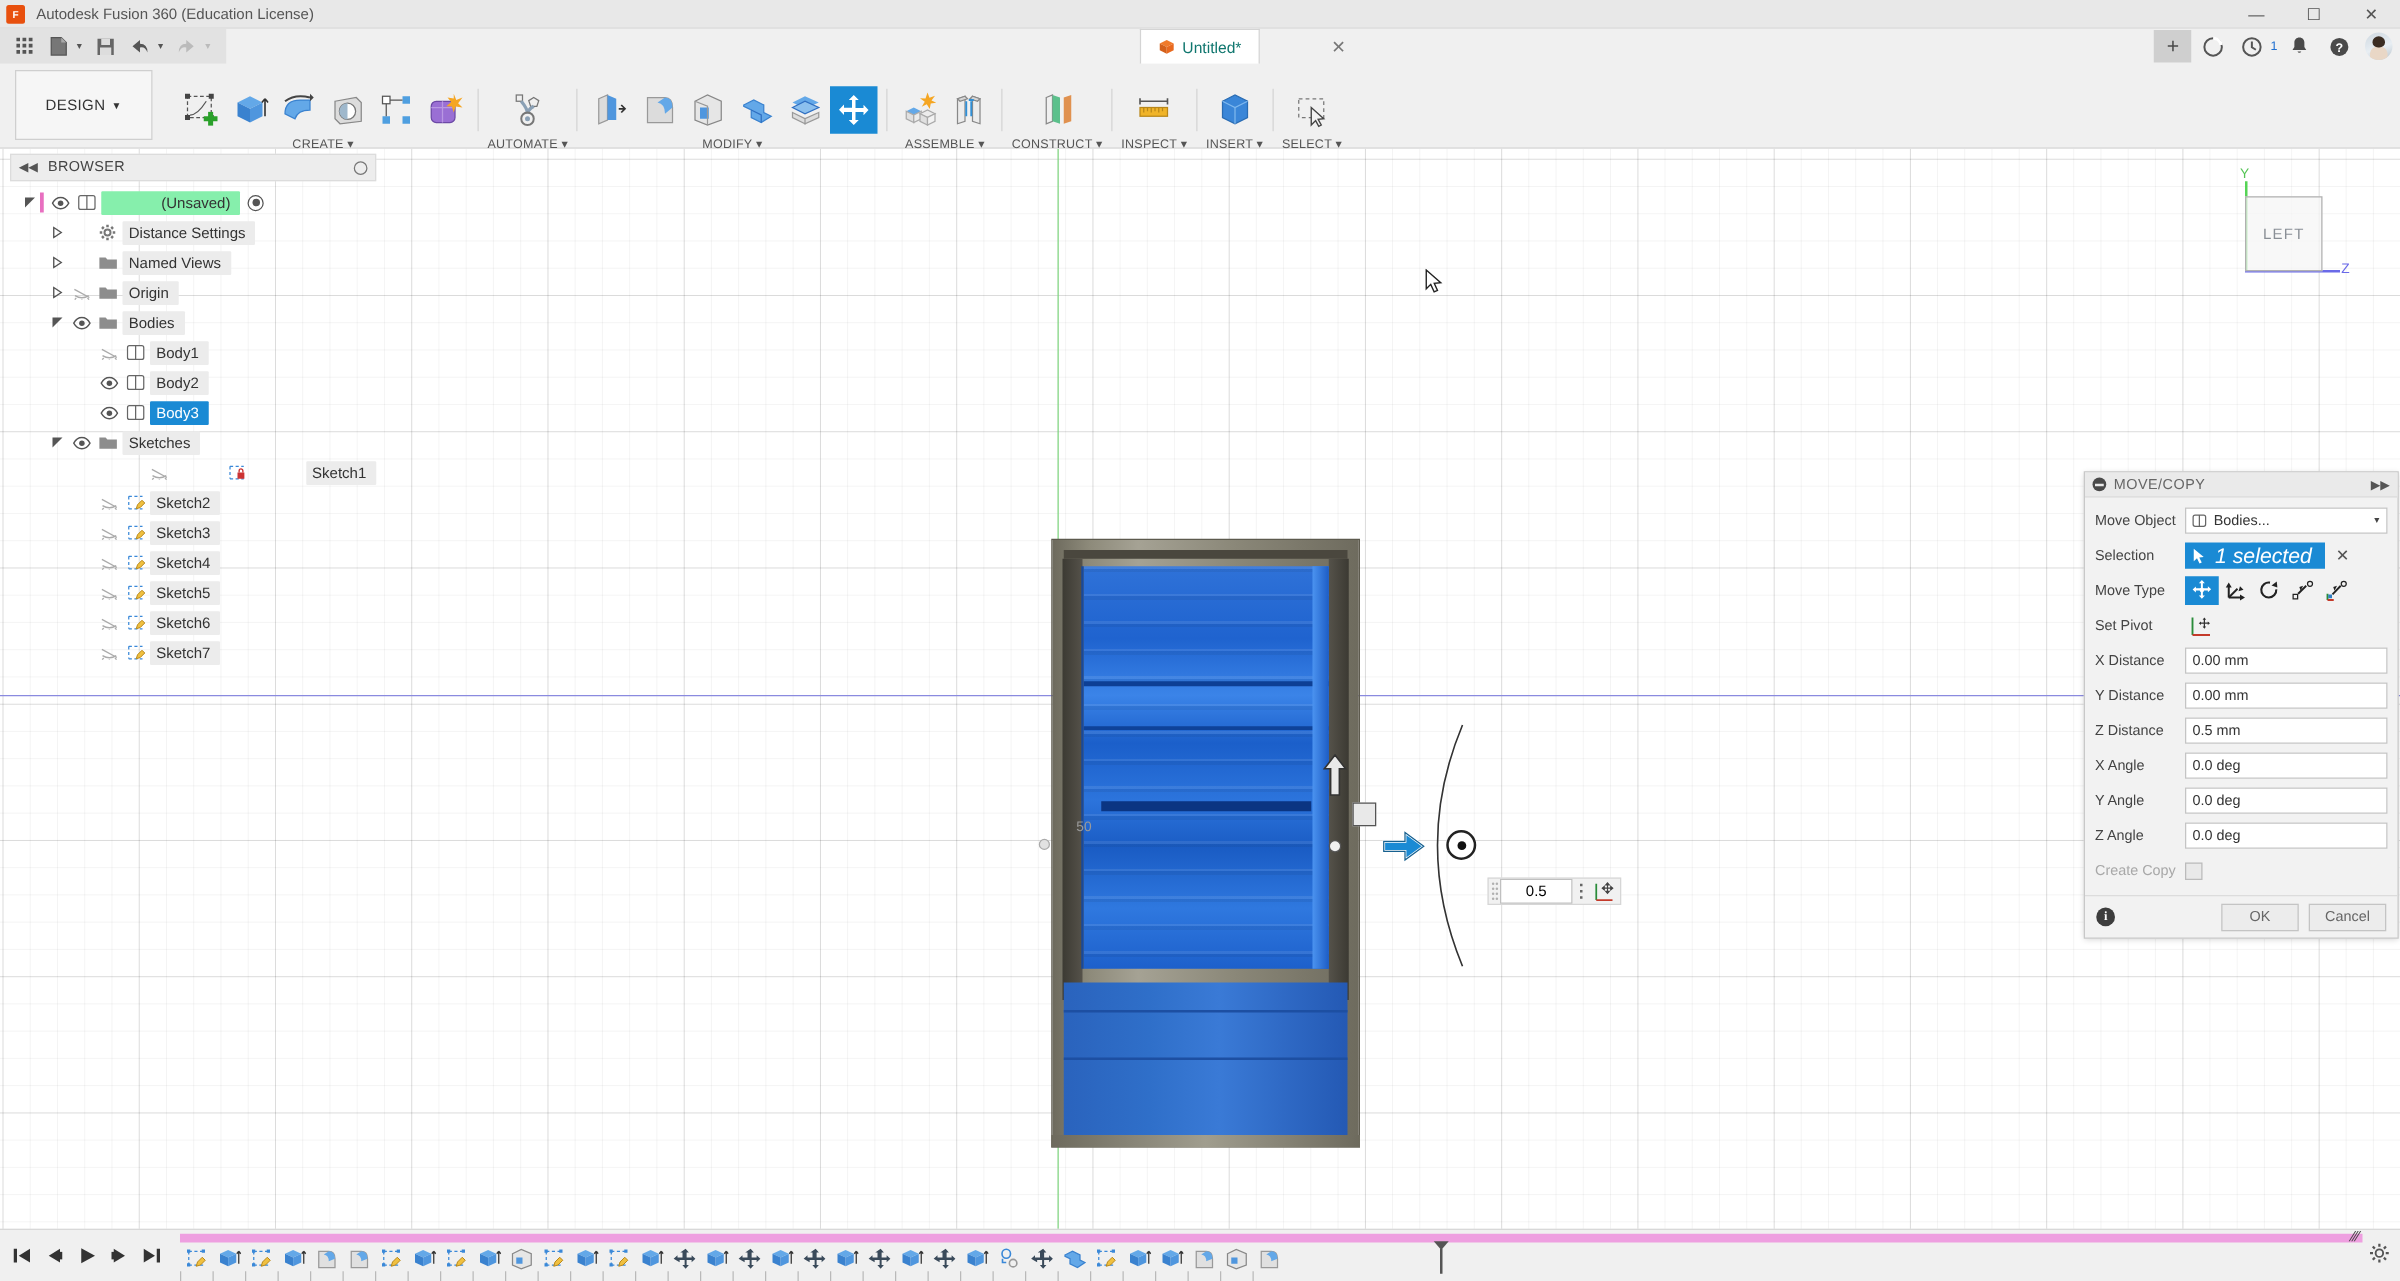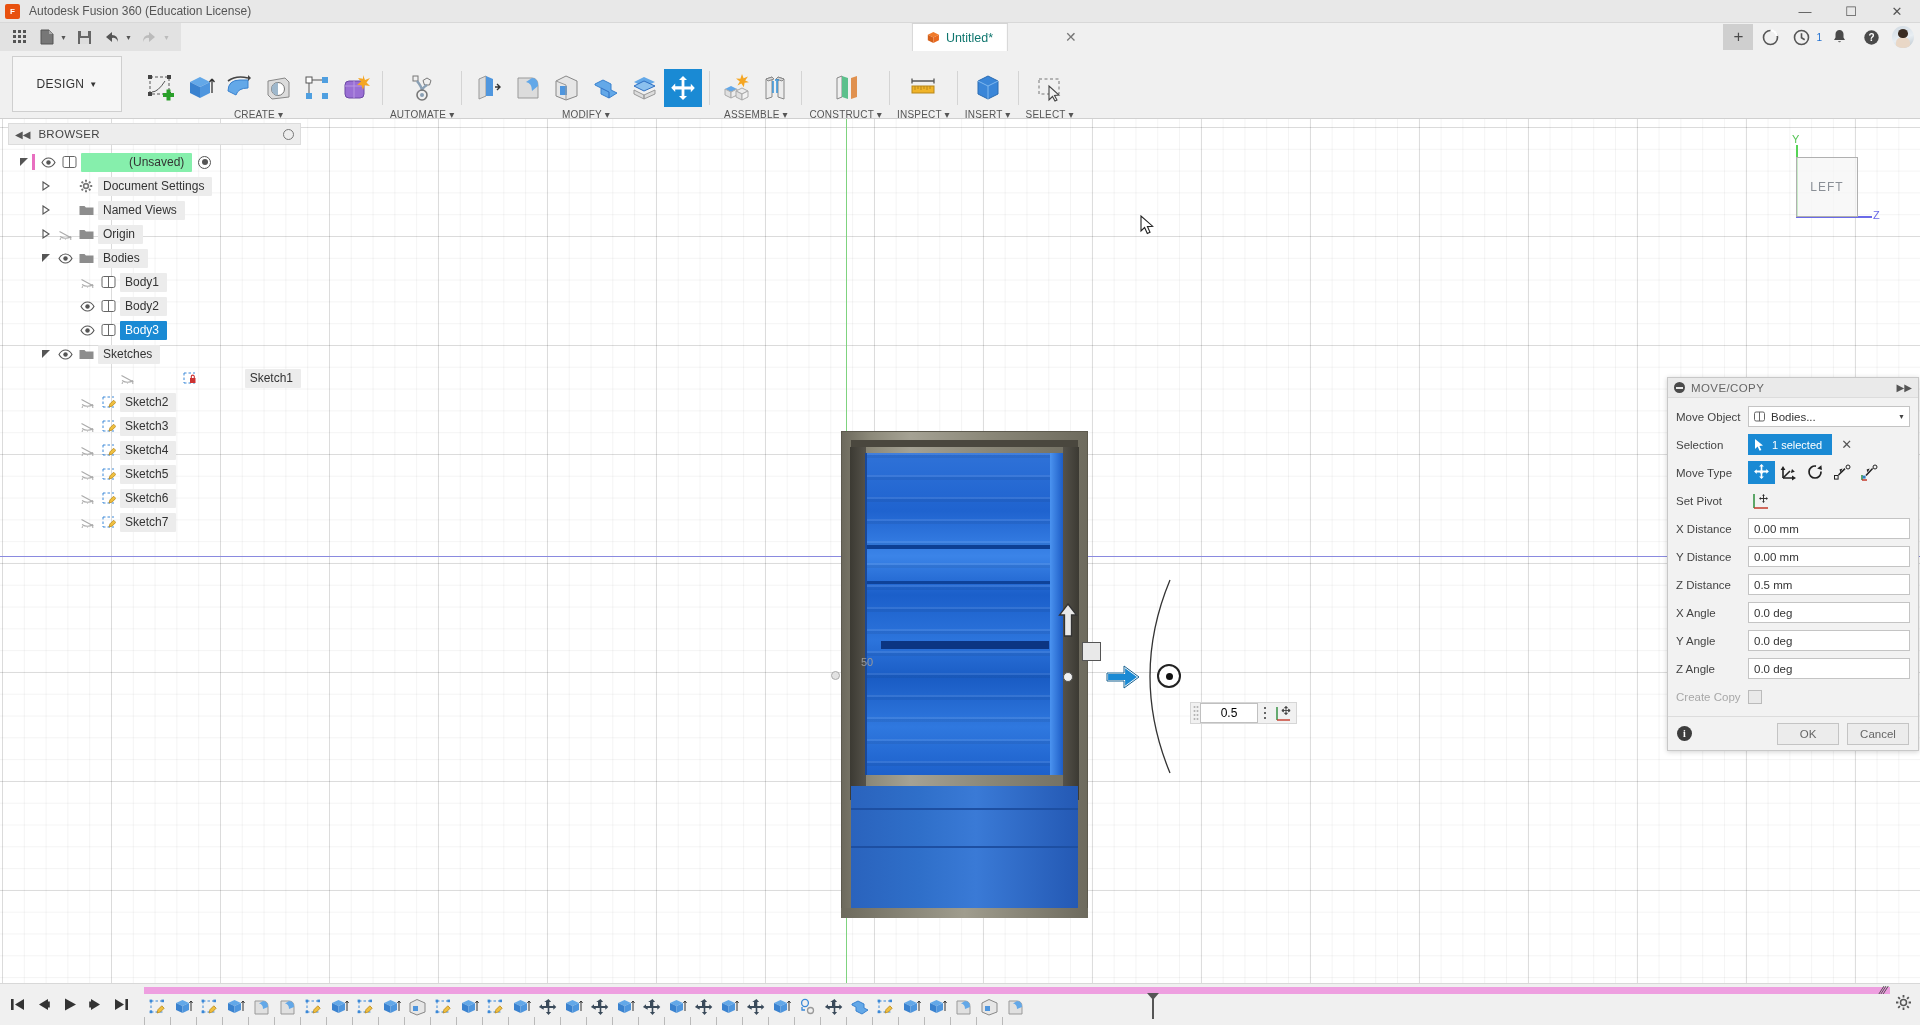--- a/index.html
+++ b/index.html
@@ -175,21 +175,21 @@
   .dlg-body { padding:6px 8px 4px 8px; }
   .frow { display:flex; align-items:center; height:25px; margin-bottom:3px; }
   .flabel { width:72px; font-size:11.5px; color:#444; }
   .flabel.dis { color:#a8a8a8; }
   .fctl { flex:1; display:flex; align-items:center; }
   .combo { flex:1; height:21px; background:#fff; border:1px solid #c4c4c4; display:flex; align-items:center;
            padding:0 4px; gap:5px; font-size:11.5px; cursor:pointer;}
   .combo .cv{flex:1;}
   .combo .ca{font-size:7px;color:#444;}
   .selbtn { background:#1a8ad4; color:#fff; height:21px; display:flex; align-items:center; gap:6px;
-            padding:0 10px 0 6px; font-size:11px; cursor:pointer;}
+            padding:0 10px 0 6px; font-size:17px; cursor:pointer;font-style:italic;}
   .selclear { margin-left:9px; color:#555; font-size:13px; cursor:pointer; }
   .mtbtn { width:27px;height:23px;display:flex;align-items:center;justify-content:center;cursor:pointer;}
   .mtbtn.on { background:#1a8ad4; }
   .fin { flex:1; height:21px; background:#fff; border:1px solid #c4c4c4; display:flex; align-items:center;
          padding:0 5px; font-size:11.5px; color:#333; cursor:text;}
   .chk { width:14px;height:14px;border:1px solid #bbb;background:#e9e9e9; cursor:pointer;}
   .dlg-foot { border-top:1px solid #dcdcdc; height:34px; display:flex; align-items:center; padding:0 9px; }
   .info { width:15px;height:15px;border-radius:50%;background:#3d3d3d;color:#fff;font-size:10px;
           display:flex;align-items:center;justify-content:center;font-family:"Liberation Serif",serif;font-weight:bold;cursor:pointer;}
   .dlg-foot .btns { margin-left:auto; display:flex; gap:8px; }
@@ -596,21 +596,21 @@
           </span>
           <span class="eye"></span>
           <span class="ticon">
             <svg width="14" height="14" viewBox="0 0 14 14">
               <circle cx="7" cy="7" r="2.4" fill="none" stroke="#777" stroke-width="1.6"></circle>
               <g stroke="#777" stroke-width="2">
                 <path d="M7 .8v2M7 11.2v2M.8 7h2M11.2 7h2M2.6 2.6l1.4 1.4M10 10l1.4 1.4M11.4 2.6L10 4M4 10l-1.4 1.4"></path>
               </g>
             </svg>
           </span>
-          <span class="tlabel">Document Settings</span>
+          <span class="tlabel">Distance Settings</span>
         </div>
         <div class="trow" style="padding-left: 30px;">
           <span class="tri">
             <svg width="10" height="10" viewBox="0 0 10 10">
               <path d="M2 1 L8 5 L2 9 Z" fill="none" stroke="#555" stroke-width="1.1"></path>
             </svg>
           </span>
           <span class="eye"></span>
           <span class="ticon">
             <svg width="15" height="12" viewBox="0 0 15 12">

